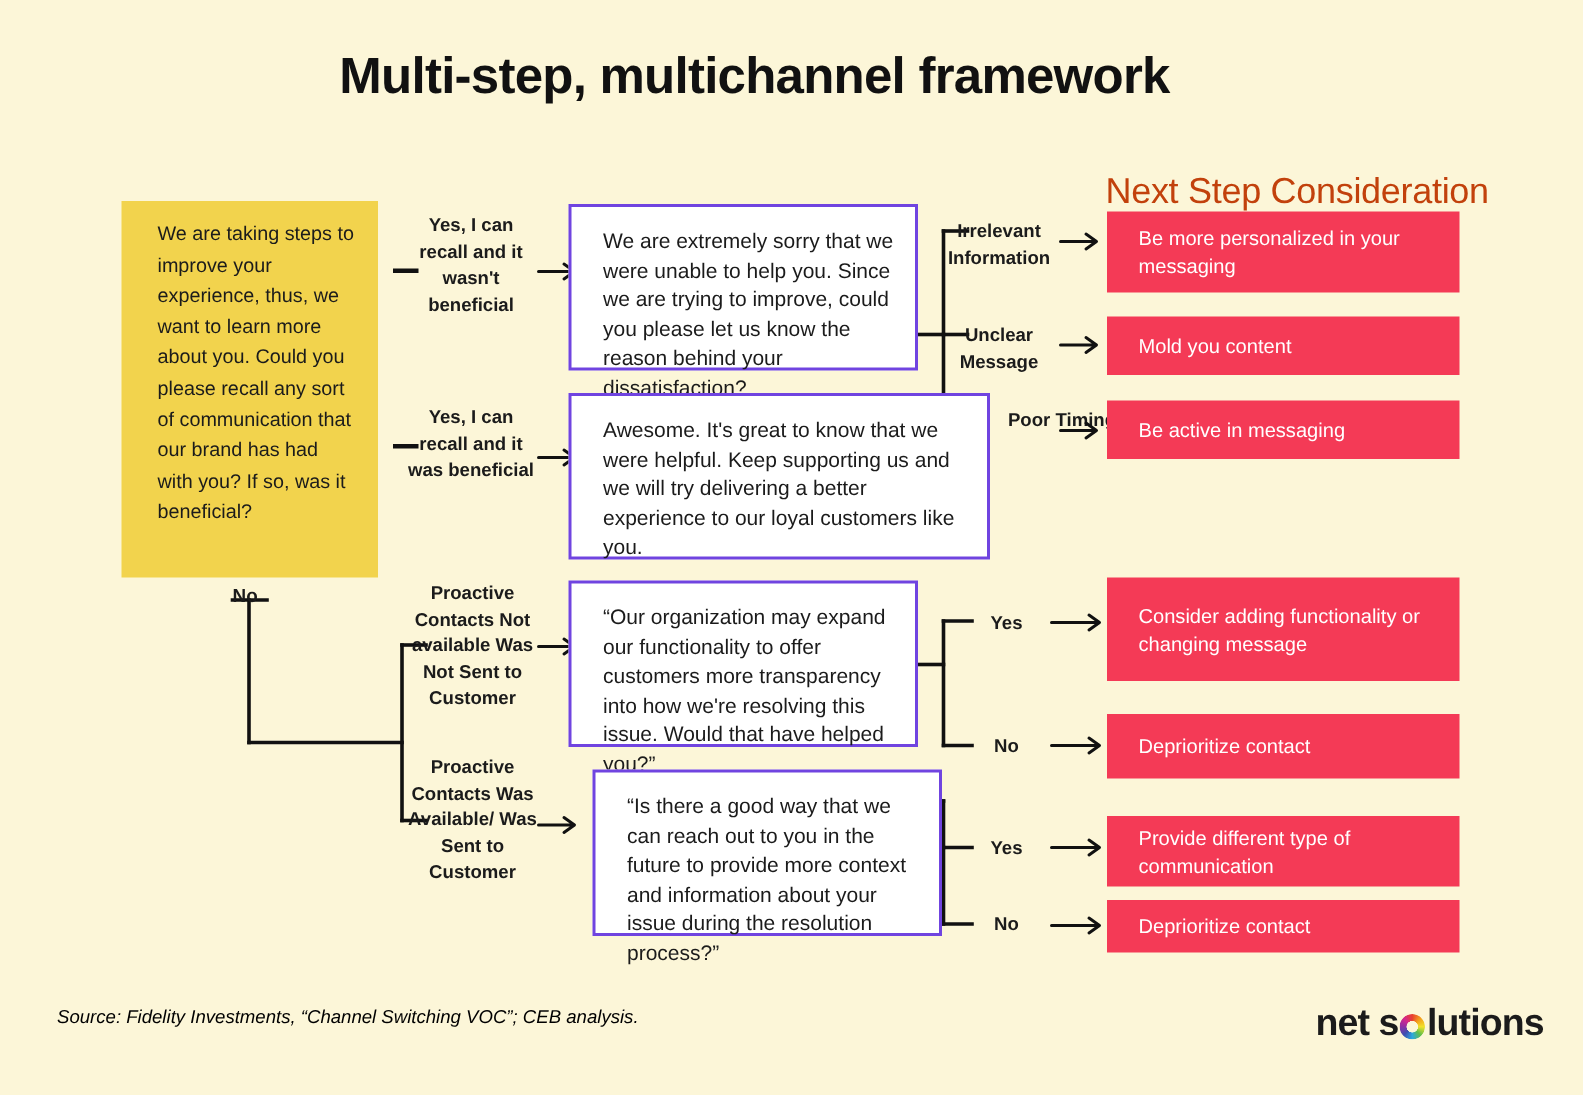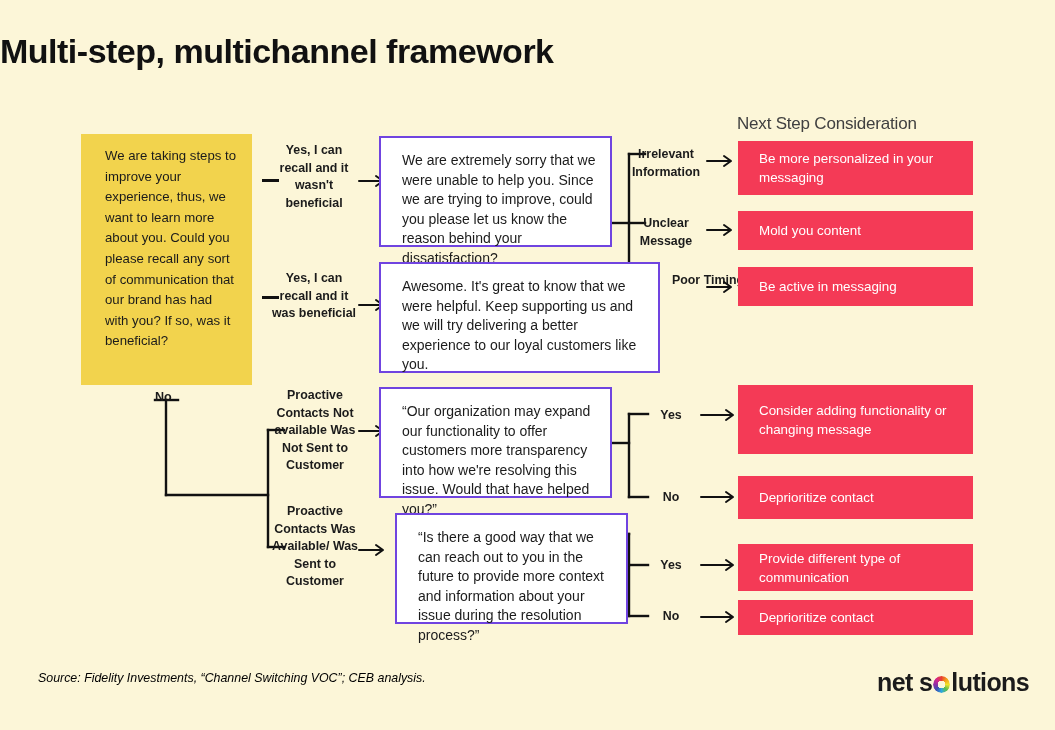--- a/index.html
+++ b/index.html
@@ -19,21 +19,21 @@
     position: relative;
     width: 1055px;
     height: 730px;
   }
   .abs { position: absolute; }
 
   
   #title {
     left: 0; top: 32px;
     width: 1006px;
-    text-align: left;
+    text-align: center;
     font-size: 34px;
     font-weight: bold;
     letter-spacing: -0.5px;
     color: #111111;
   }
 
   
   #question-box {
     left: 81px; top: 134px;
     width: 171px; height: 251px;
@@ -82,22 +82,22 @@
     text-align: center;
     font-size: 12.4px;
     line-height: 17.5px;
     font-weight: bold;
     color: #1B1B1B;
   }
 
   
   #next-step-header {
     left: 737px; top: 114px;
-    font-size: 17px;
-    color: #404040;
+    font-size: 24px;
+    color: #c2410c;
     letter-spacing: -0.2px;
   }
 
   
   .action-box {
     background: #F43A56;
     box-sizing: border-box;
     color: #FFFFFF;
     font-size: 13.4px;
     line-height: 19px;

